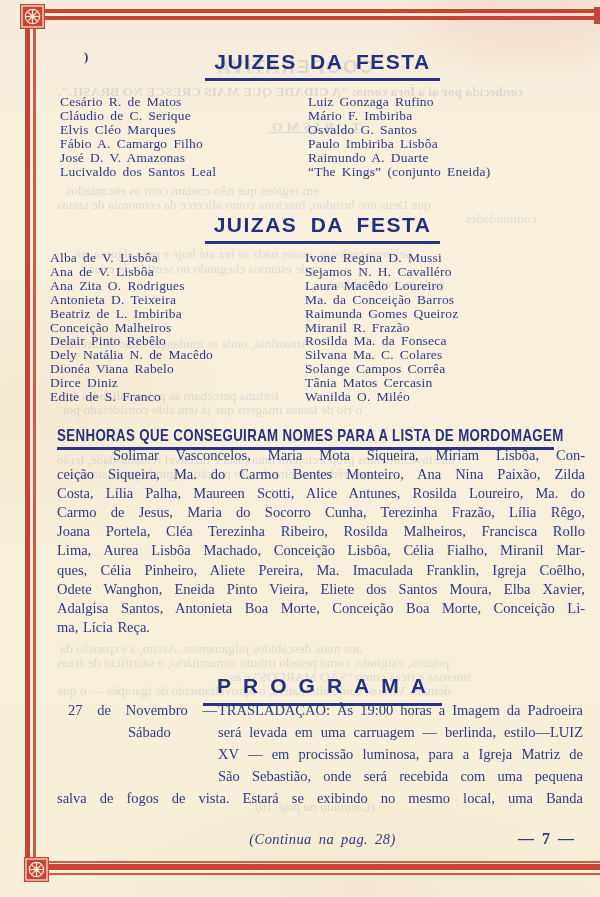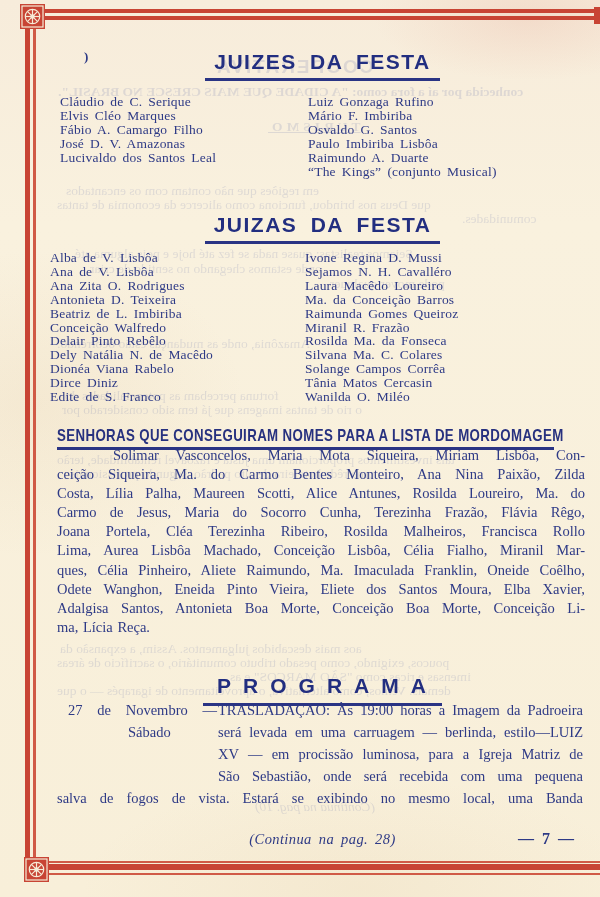--- a/index.html
+++ b/index.html
@@ -117,45 +117,46 @@
       <circle cx="12.5" cy="12.5" r="2.2" fill="#f6ecd8"></circle>
     </svg>
   </div>
 
   <span class="stray">)</span>
 
   <div class="title-row" style="top:50px;">
     <span class="title">JUIZES DA FESTA</span>
   </div>
   <div class="namelist" style="left:60px;top:95px;">
+      <div class="name-line">Cesário R. de Matos</div>
       <div class="name-line">Cláudio de C. Serique</div>
       <div class="name-line">Elvis Cléo Marques</div>
       <div class="name-line">Fábio A. Camargo Filho</div>
       <div class="name-line">José D. V. Amazonas</div>
       <div class="name-line">Lucivaldo dos Santos Leal</div>
     </div>
   <div class="namelist" style="left:308px;top:95px;">
       <div class="name-line">Luiz Gonzaga Rufino</div>
       <div class="name-line">Mário F. Imbiriba</div>
       <div class="name-line">Osvaldo G. Santos</div>
       <div class="name-line">Paulo Imbiriba Lisbôa</div>
       <div class="name-line">Raimundo A. Duarte</div>
-      <div class="name-line">“The Kings” (conjunto Musical)</div>
+      <div class="name-line">“The Kings” (conjunto Eneida)</div>
     </div>
 
   <div class="title-row" style="top:213px;">
     <span class="title">JUIZAS DA FESTA</span>
   </div>
   <div class="namelist" style="left:50px;top:251px;">
       <div class="name-line">Alba de V. Lisbôa</div>
       <div class="name-line">Ana de V. Lisbôa</div>
       <div class="name-line">Ana Zita O. Rodrigues</div>
       <div class="name-line">Antonieta D. Teixeira</div>
       <div class="name-line">Beatriz de L. Imbiriba</div>
-      <div class="name-line">Conceição Walfredo</div>
+      <div class="name-line">Conceição Malheiros</div>
       <div class="name-line">Delair Pinto Rebêlo</div>
       <div class="name-line">Dely Natália N. de Macêdo</div>
       <div class="name-line">Dionéa Viana Rabelo</div>
       <div class="name-line">Dirce Diniz</div>
       <div class="name-line">Edite de S. Franco</div>
     </div>
   <div class="namelist" style="left:305px;top:251px;">
       <div class="name-line">Ivone Regina D. Mussi</div>
       <div class="name-line">Sejamos N. H. Cavalléro</div>
       <div class="name-line">Laura Macêdo Loureiro</div>
@@ -171,24 +172,24 @@
 
   <div class="senh-wrap">
     <span class="senh">SENHORAS QUE CONSEGUIRAM NOMES PARA A LISTA DE MORDOMAGEM</span>
   </div>
   <div class="senh-rule"></div>
 
   <div class="para">
       <div class="pline">Solimar Vasconcelos, Maria Mota Siqueira, Miriam Lisbôa, Con-</div>
       <div class="pline">ceição Siqueira, Ma. do Carmo Bentes Monteiro, Ana Nina Paixão, Zilda</div>
       <div class="pline">Costa, Lília Palha, Maureen Scotti, Alice Antunes, Rosilda Loureiro, Ma. do</div>
-      <div class="pline">Carmo de Jesus, Maria do Socorro Cunha, Terezinha Frazão, Flávia Rêgo,</div>
+      <div class="pline">Carmo de Jesus, Maria do Socorro Cunha, Terezinha Frazão, Lília Rêgo,</div>
       <div class="pline">Joana Portela, Cléa Terezinha Ribeiro, Rosilda Malheiros, Francisca Rollo</div>
       <div class="pline">Lima, Aurea Lisbôa Machado, Conceição Lisbôa, Célia Fialho, Miranil Mar-</div>
-      <div class="pline">ques, Célia Pinheiro, Aliete Raimundo, Ma. Imaculada Franklin, Oneide Coêlho,</div>
+      <div class="pline">ques, Célia Pinheiro, Aliete Pereira, Ma. Imaculada Franklin, Igreja Coêlho,</div>
       <div class="pline">Odete Wanghon, Eneida Pinto Vieira, Eliete dos Santos Moura, Elba Xavier,</div>
       <div class="pline">Adalgisa Santos, Antonieta Boa Morte, Conceição Boa Morte, Conceição Li-</div>
       <div class="pline">ma, Lícia Reça.</div>
     </div>
 
   <div class="title-row" style="top:674px;">
     <span class="title prog-title">PROGRAMA</span>
   </div>
   <div class="prog-date">27 de Novembro —</div>
   <div class="prog-day">Sábado</div>

